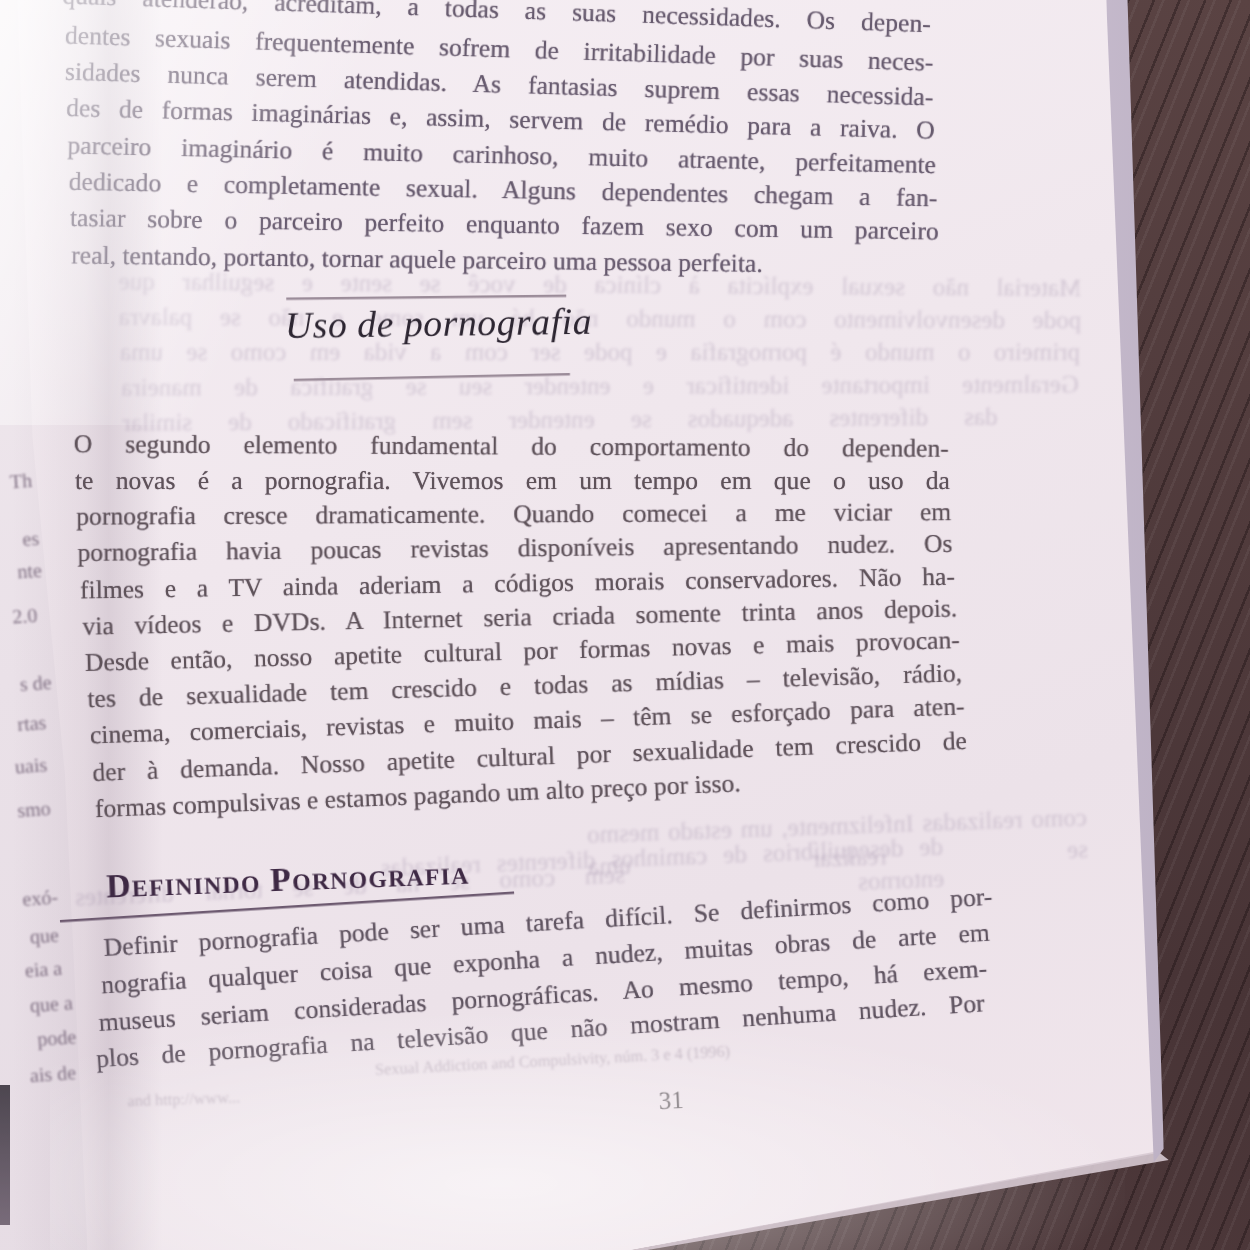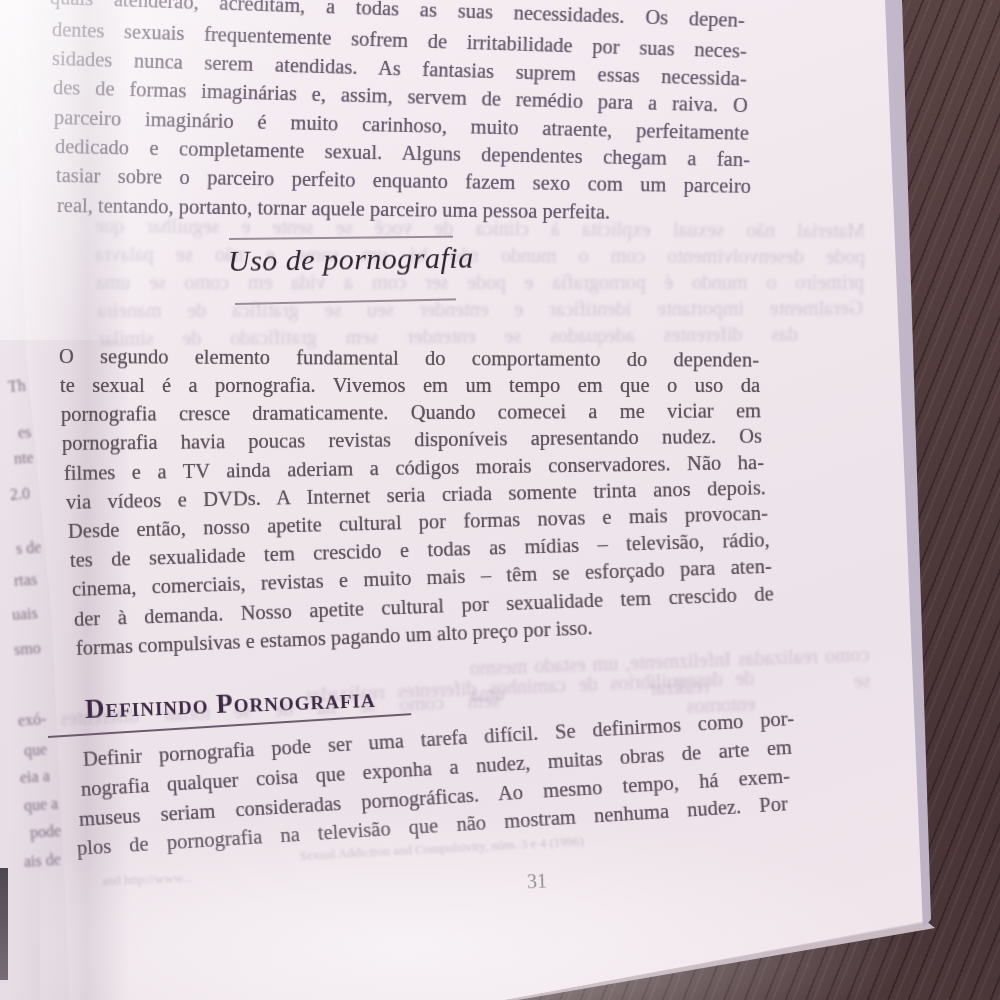--- a/index.html
+++ b/index.html
@@ -118,21 +118,21 @@
   <div class="line just toppar" style="left:54px;top:102px;width:695px;transform:rotate(1.3deg);">parceiro imaginário é muito carinhoso, muito atraente, perfeitamente</div>
   <div class="line just toppar" style="left:55px;top:131px;width:695px;transform:rotate(1.1deg);">dedicado e completamente sexual. Alguns dependentes chegam a fan-</div>
   <div class="line just toppar" style="left:56px;top:160px;width:695px;transform:rotate(0.9deg);">tasiar sobre o parceiro perfeito enquanto fazem sexo com um parceiro</div>
   <div class="line toppar" style="left:57px;top:190px;transform:rotate(0.7deg);">real, tentando, portanto, tornar aquele parceiro uma pessoa perfeita.</div>
 
   <div class="rule" style="left:229px;top:238px;width:224px;transform:rotate(-.6deg);"></div>
   <div id="section-heading">Uso de pornografia</div>
   <div class="rule" style="left:235px;top:303px;width:221px;transform:rotate(-1.2deg);"></div>
 
   <div class="line just" style="left:59px;top:341px;width:700px;transform:rotate(.3deg);">O segundo elemento fundamental do comportamento do dependen-</div>
-  <div class="line just" style="left:60px;top:370px;width:700px;transform:rotate(0deg);">te sexual é a pornografia. Vivemos em um tempo em que o uso da</div>
+  <div class="line just" style="left:60px;top:370px;width:700px;transform:rotate(0deg);">te novas é a pornografia. Vivemos em um tempo em que o uso da</div>
   <div class="line just" style="left:61px;top:399px;width:700px;transform:rotate(-.3deg);">pornografia cresce dramaticamente. Quando comecei a me viciar em</div>
   <div class="line just" style="left:62px;top:428px;width:700px;transform:rotate(-.6deg);">pornografia havia poucas revistas disponíveis apresentando nudez. Os</div>
   <div class="line just" style="left:64px;top:458px;width:700px;transform:rotate(-.9deg);">filmes e a TV ainda aderiam a códigos morais conservadores. Não ha-</div>
   <div class="line just" style="left:66px;top:487px;width:700px;transform:rotate(-1.2deg);">via vídeos e DVDs. A Internet seria criada somente trinta anos depois.</div>
   <div class="line just" style="left:68px;top:516px;width:700px;transform:rotate(-1.5deg);">Desde então, nosso apetite cultural por formas novas e mais provocan-</div>
   <div class="line just" style="left:70px;top:545px;width:700px;transform:rotate(-1.7deg);">tes de sexualidade tem crescido e todas as mídias – televisão, rádio,</div>
   <div class="line just" style="left:72px;top:574px;width:700px;transform:rotate(-1.9deg);">cinema, comerciais, revistas e muito mais – têm se esforçado para aten-</div>
   <div class="line just" style="left:74px;top:604px;width:700px;transform:rotate(-2.1deg);">der à demanda. Nosso apetite cultural por sexualidade tem crescido de</div>
   <div class="line" style="left:76px;top:633px;transform:rotate(-2.3deg);">formas compulsivas e estamos pagando um alto preço por isso.</div>
 

